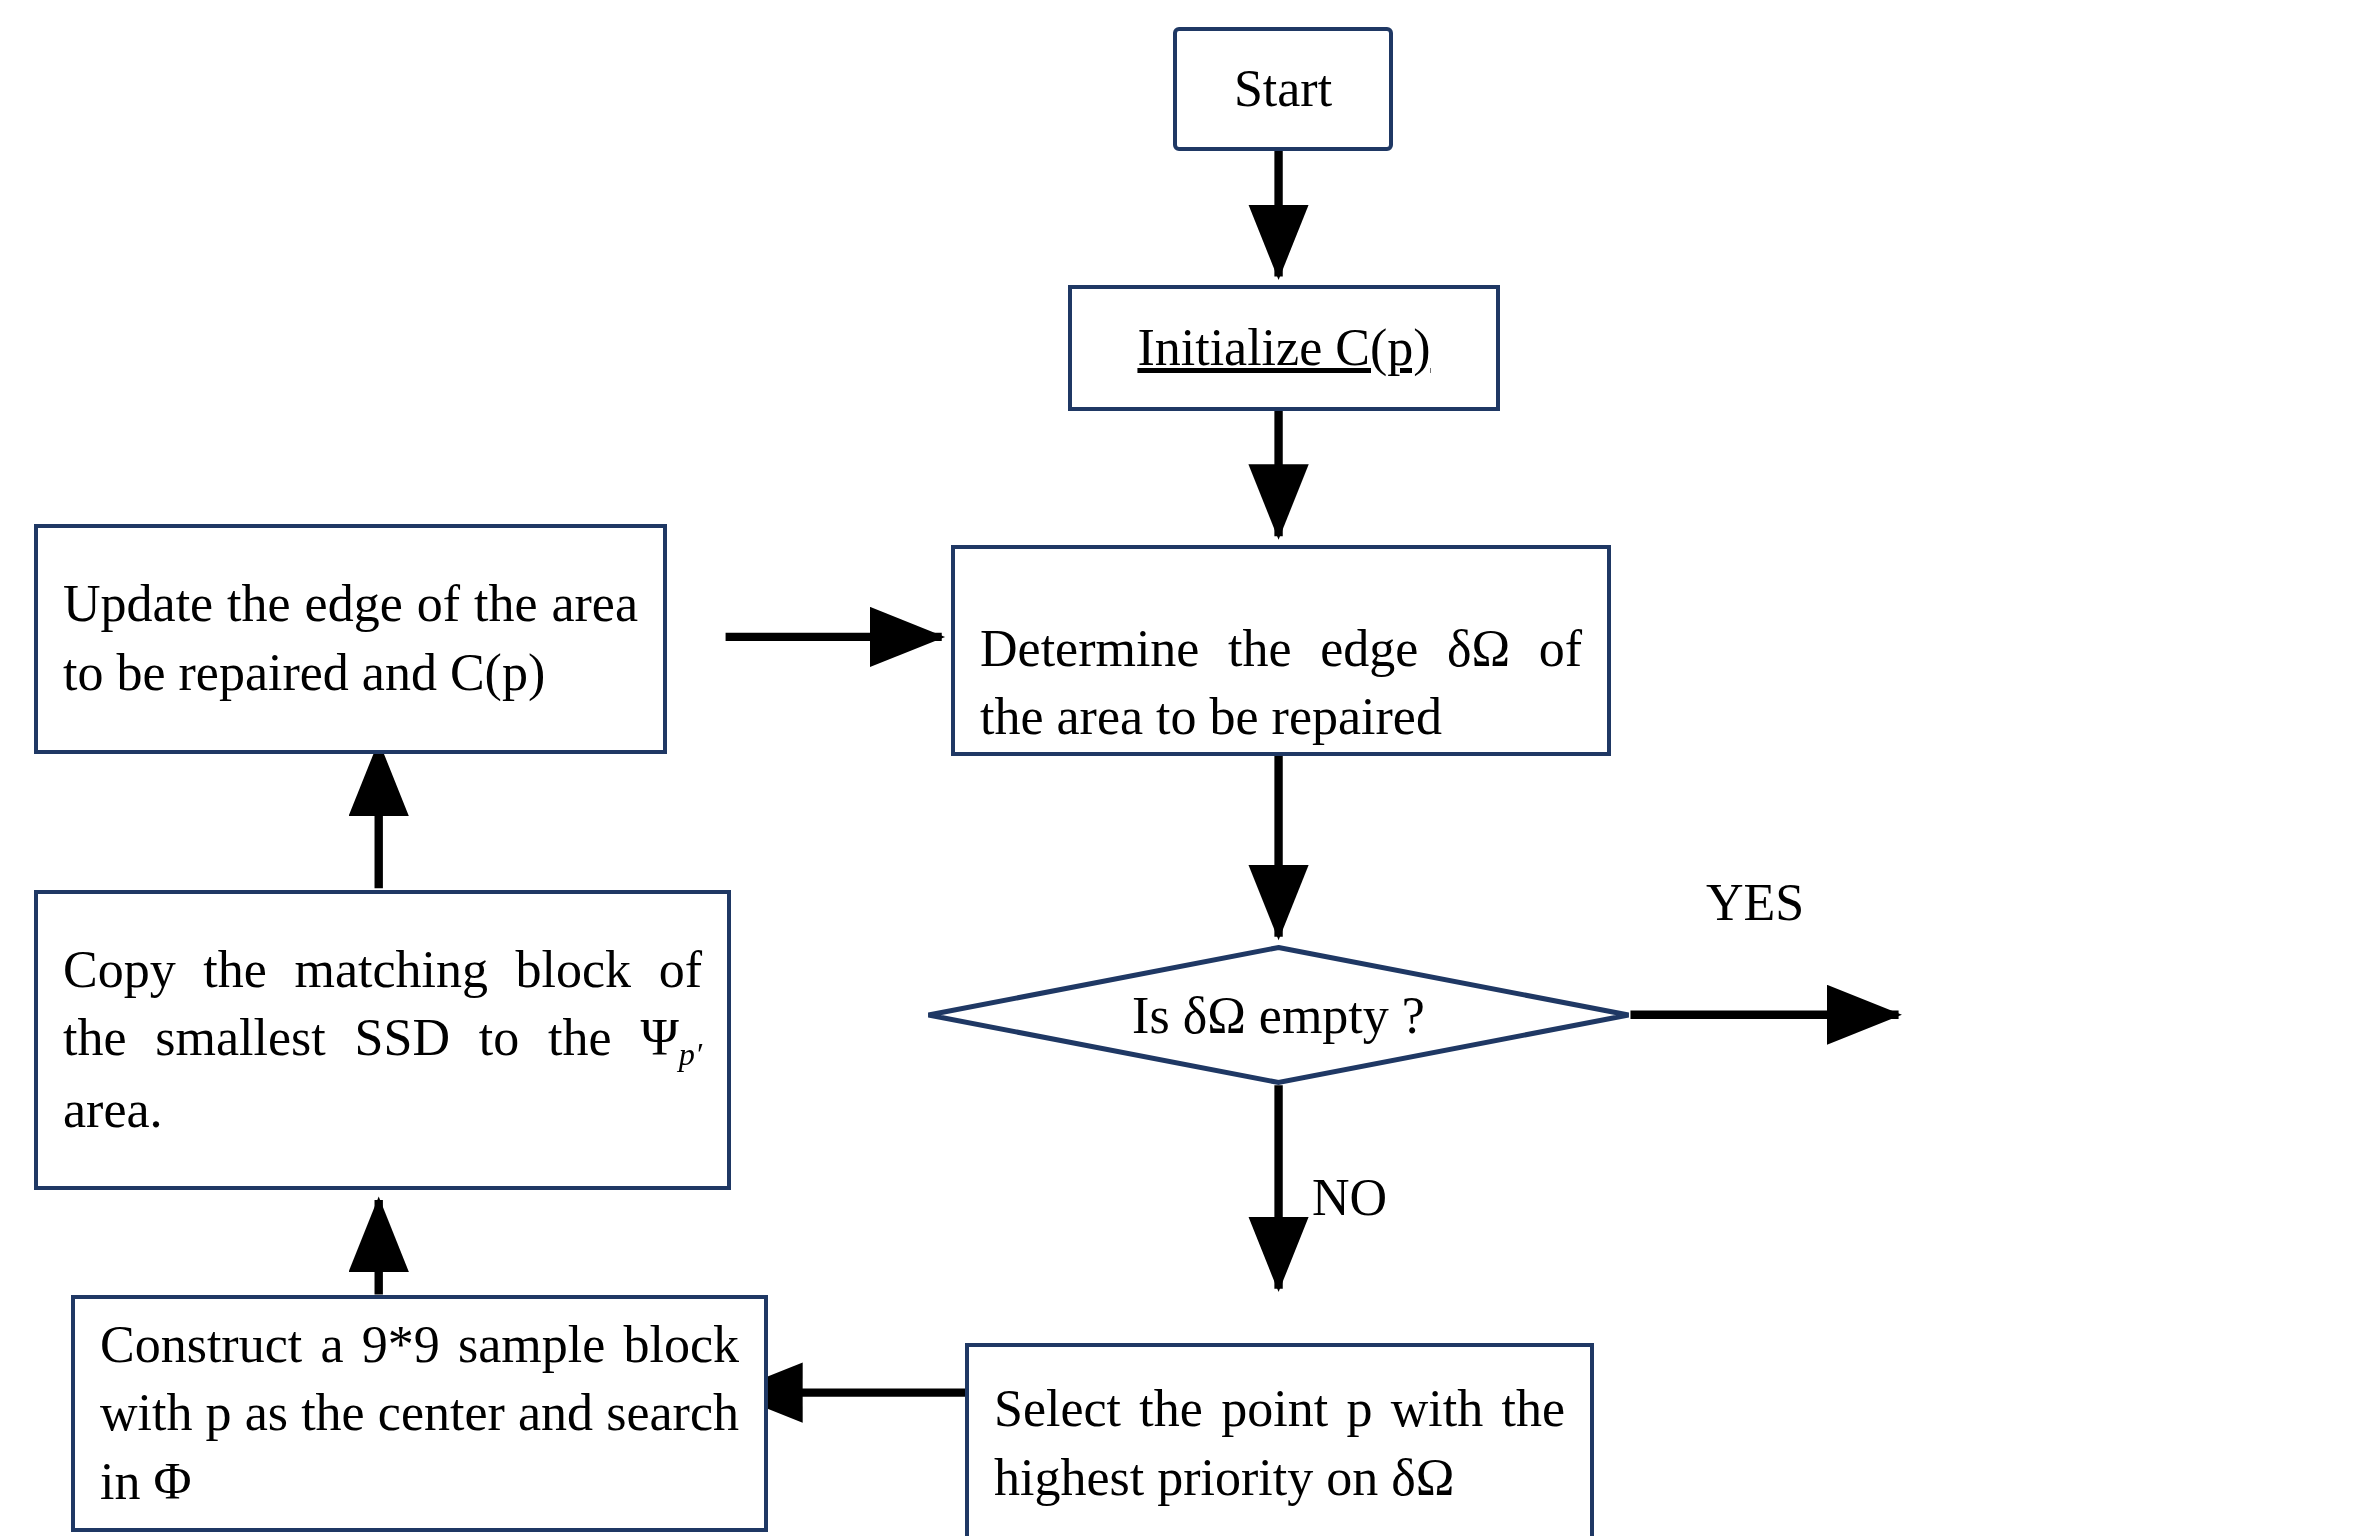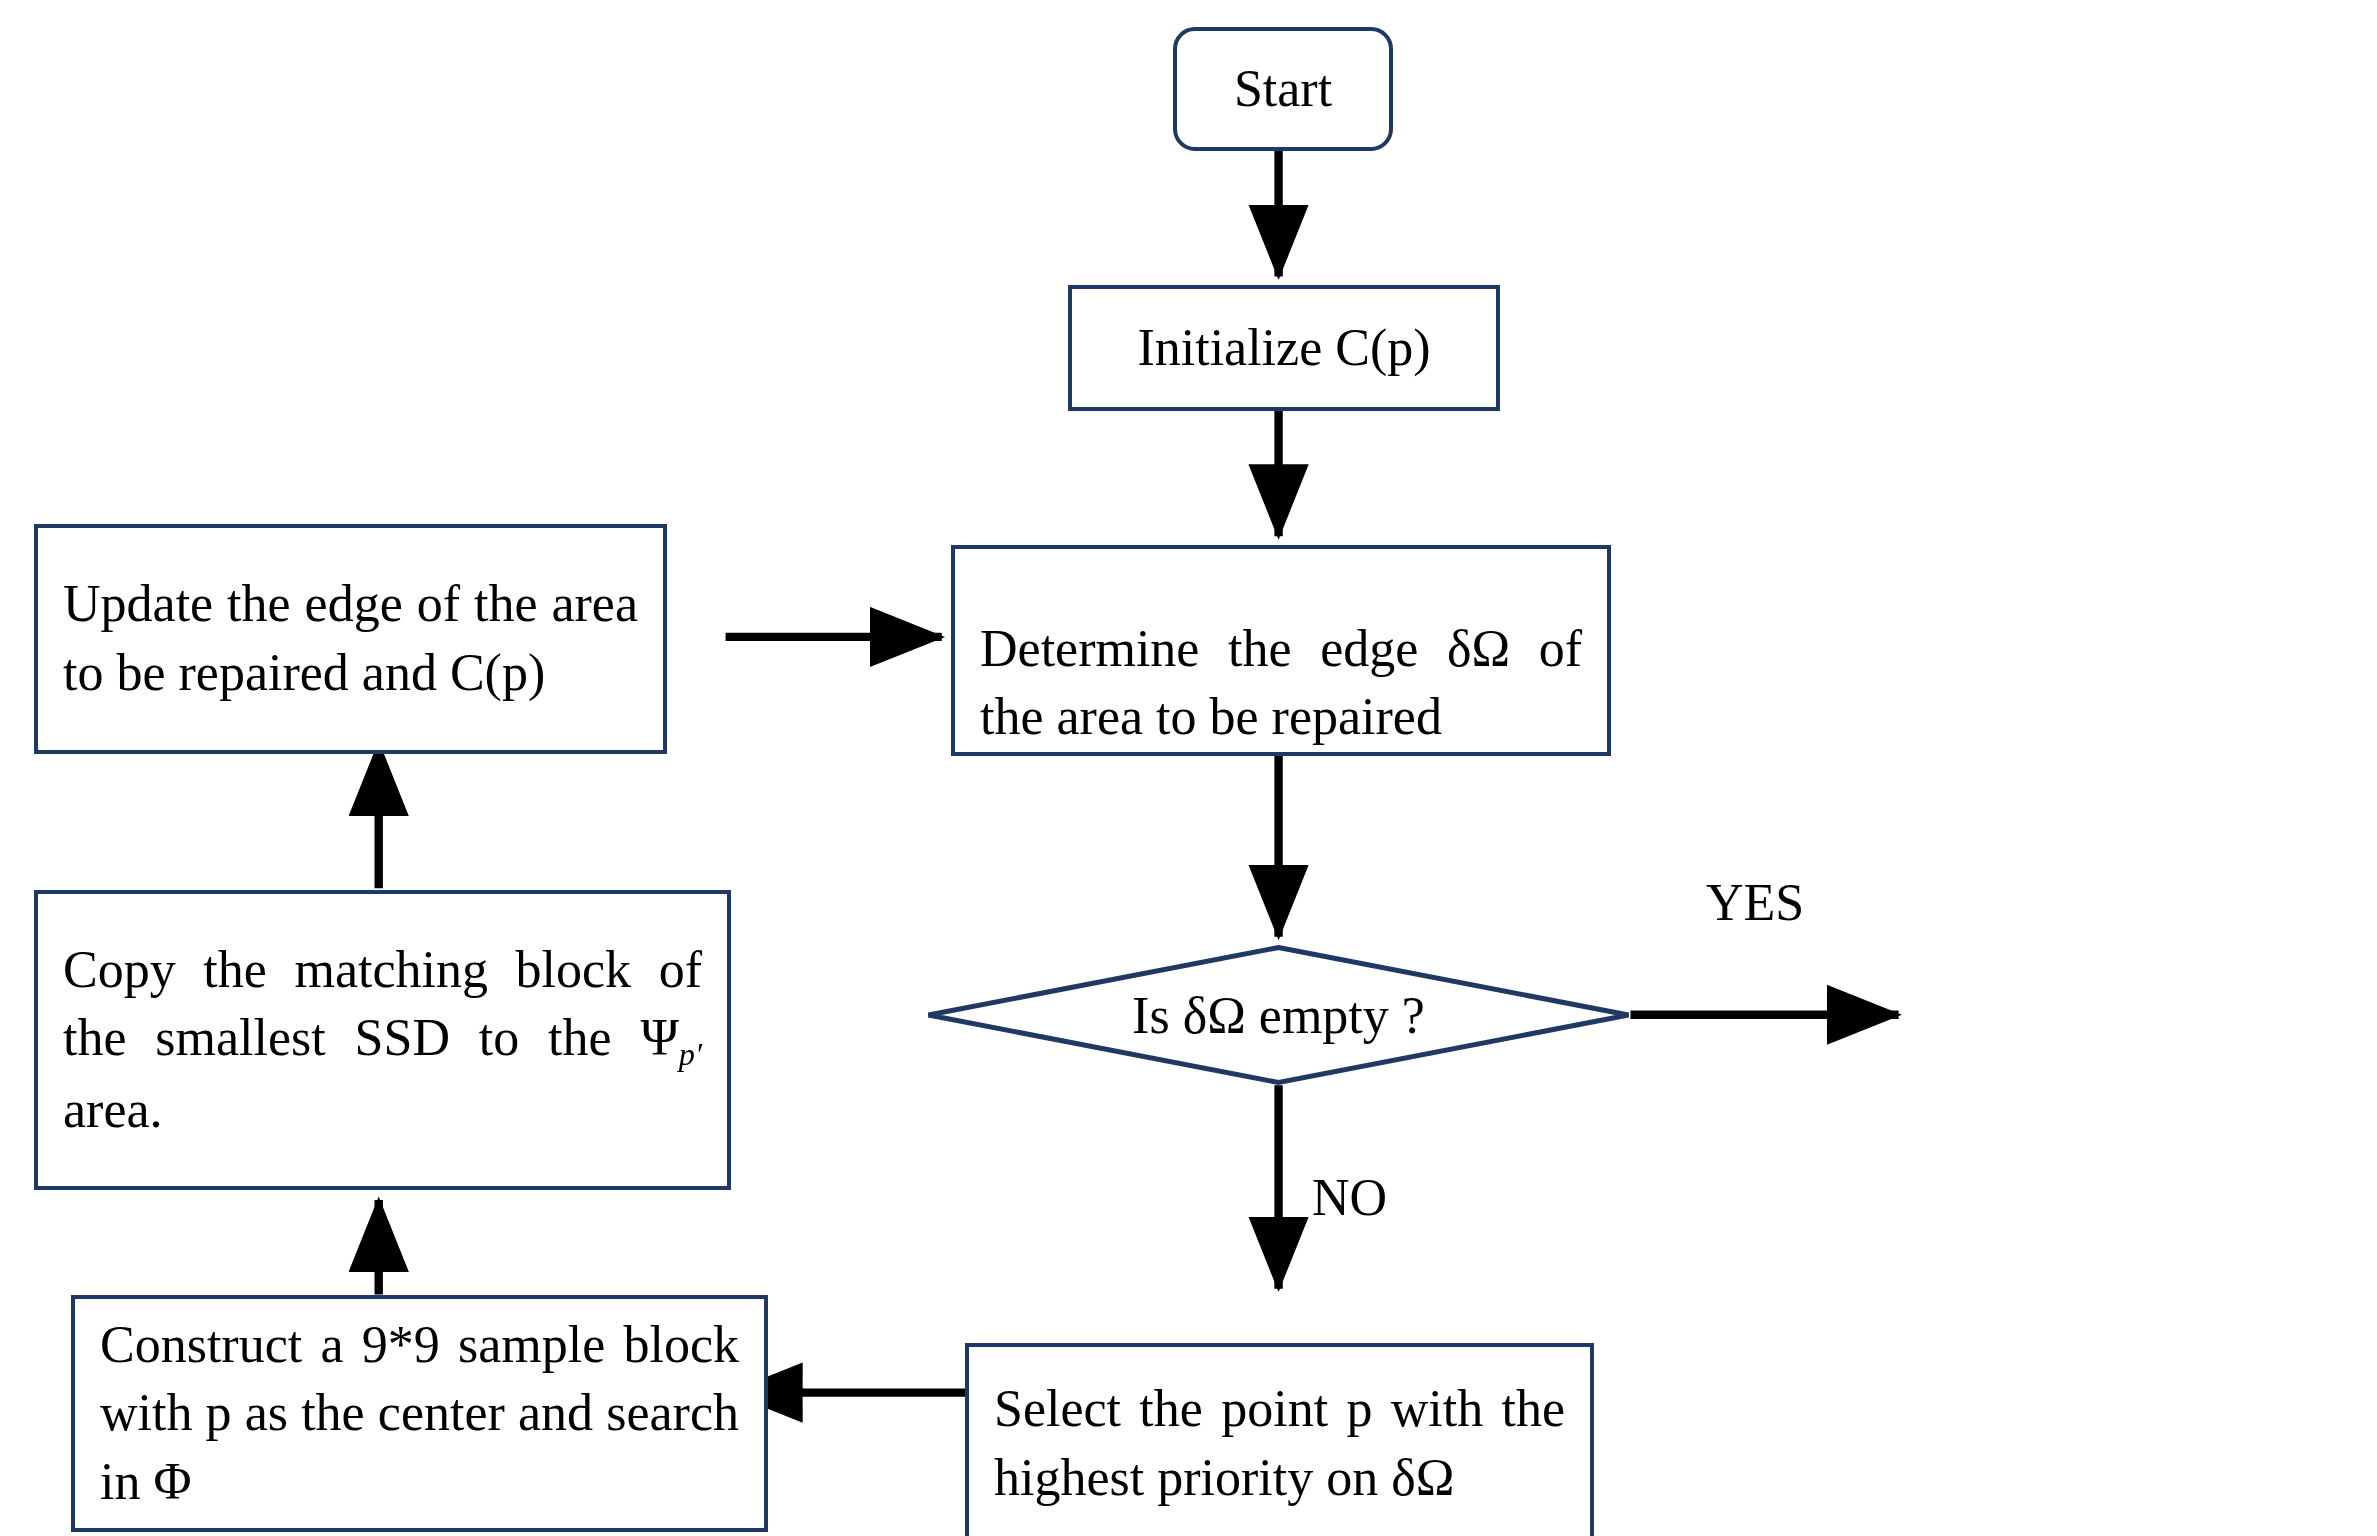--- a/index.html
+++ b/index.html
@@ -24,21 +24,21 @@
   .node {
     position: absolute;
     box-sizing: border-box;
     background: #ffffff;
     border: 4.2px solid #1f3864;
     display: flex;
     align-items: center;
     overflow: hidden;
   }
   .node.rounded {
-    border-radius: 22px;
+    border-radius: 6px;
     border-width: 4.2px;
   }
   .node .txt {
     width: 100%;
     padding: 0 25px;
     font-size: 52px;
     line-height: 1.32;
   }
   .node.center .txt {
     text-align: center;
@@ -145,21 +145,21 @@
 
     <g>
       <line x1="866" y1="760" x2="1124" y2="760" stroke="#000000" stroke-width="10" marker-end="url(#ah)"></line>
     </g>
   </svg>
 
   <div class="node rounded center" style="left:1173px; top:27px; width:220px; height:124px;">
     <div class="txt">Start</div>
   </div>
 
-  <div class="node center" style="left:1068px; top:285px; width:432px; height:126px;">
+  <div class="node center" style="left:1068px; top:285px; width:432px; height:126px;text-decoration:underline;">
     <div class="txt">Initialize C(p)</div>
   </div>
 
   <div class="node justify" style="left:951px; top:545px; width:660px; height:211px;align-items:flex-end;">
     <div class="txt">Determine the edge δΩ of the area to be repaired</div>
   </div>
 
   <div class="diamond-wrap" style="left:926px; top:945px; width:705px; height:140px;">
     <svg width="705" height="140" viewBox="0 0 841 167" xmlns="http://www.w3.org/2000/svg">
       <polygon points="420.5,3 838,83.5 420.5,164 3,83.5" fill="#ffffff" stroke="#1f3864" stroke-width="6"></polygon>

